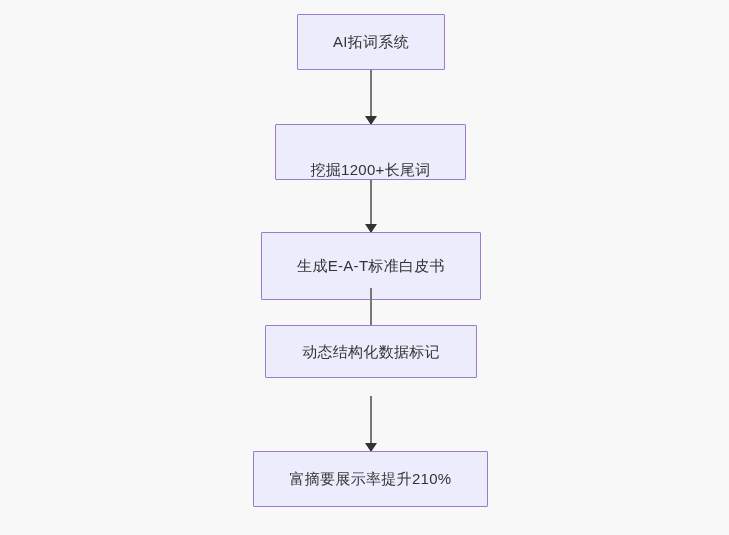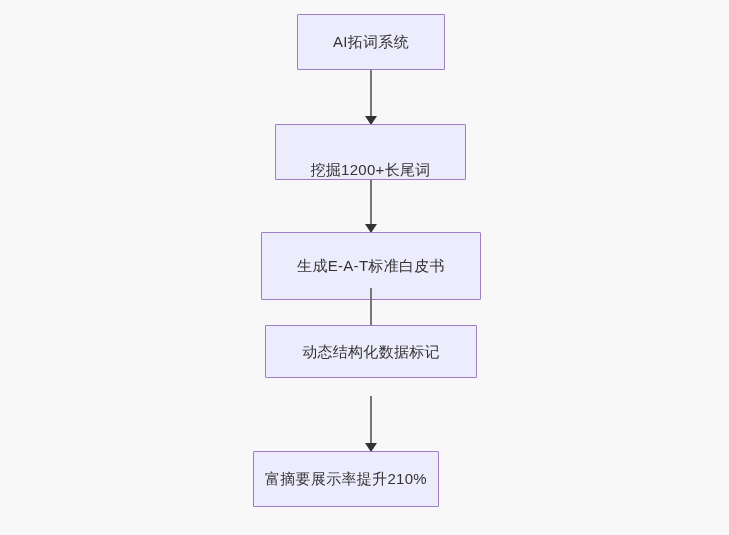--- a/index.html
+++ b/index.html
@@ -95,17 +95,17 @@
 
   <div class="node" style="left:265px; top:325px; width:212px; height:53px;">
     <span>动态结构化数据标记</span>
   </div>
 
   <div class="edge" style="left:371px; top:396px; height:55px;">
     <div class="edge-line"></div>
     <div class="edge-arrow"></div>
   </div>
 
-  <div class="node" style="left:253px; top:451px; width:186px; height:56px;">
+  <div class="node" style="left:253px; top:451px; width:235px; height:56px;">
     <span>富摘要展示率提升210%</span>
   </div>
 
 </div>
 
 </body></html>

